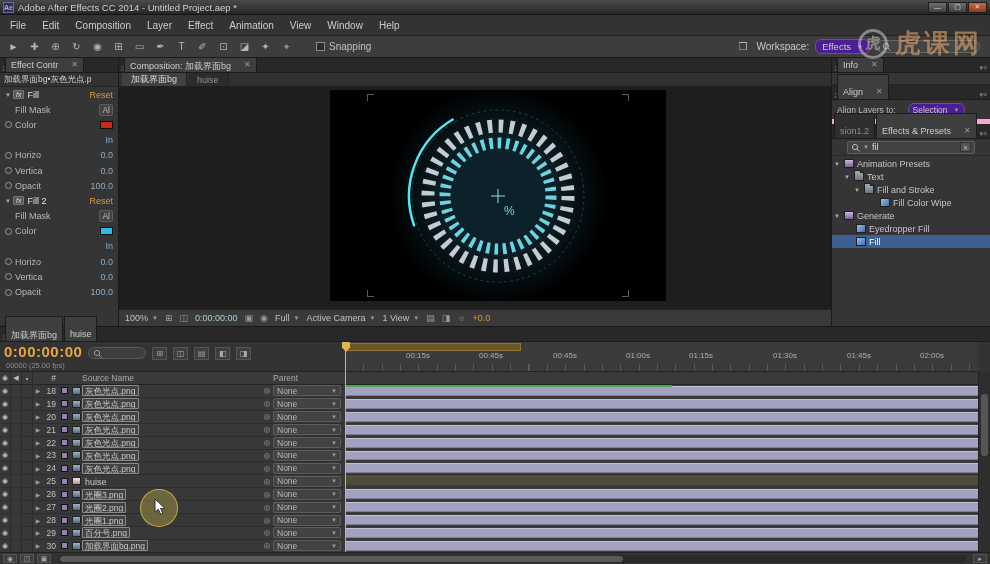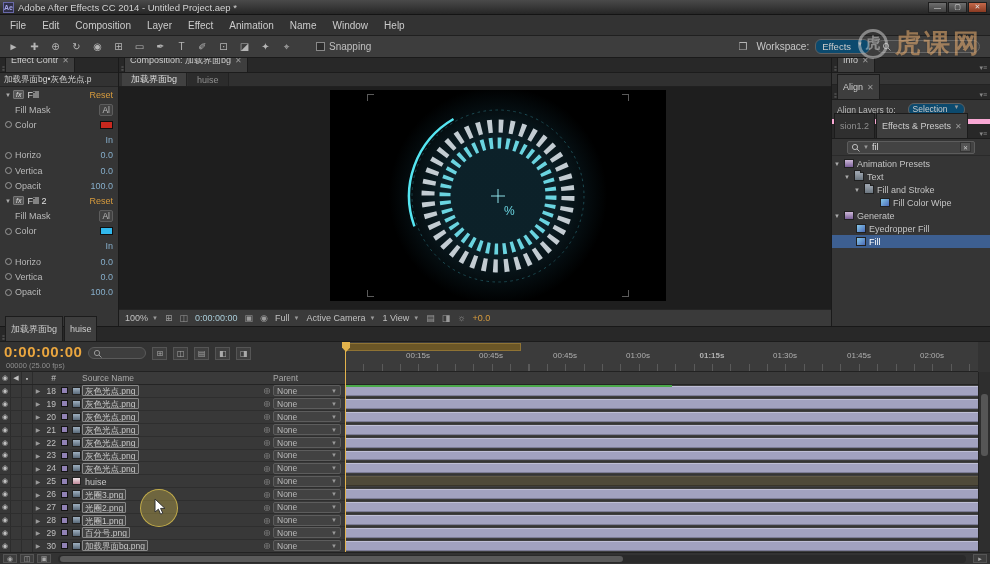--- a/index.html
+++ b/index.html
@@ -17,32 +17,32 @@
 
 #menubar{position:absolute;top:15px;left:0;right:0;height:21px;background:#333;border-bottom:1px solid #202020;display:flex;align-items:center;padding:0 2px;z-index:29}
 .mitem{padding:0 8px;font-size:10px;color:#ccc;height:100%;display:flex;align-items:center}
 
 
 #toolbar{position:absolute;top:36px;left:0;right:0;height:22px;background:#3d3d3d;border-bottom:1px solid #1a1a1a;display:flex;align-items:center;padding:0 6px;gap:6px;z-index:28}
 .tool{min-width:15px;height:16px;text-align:center;font-size:10px;color:#b5b5b5;display:flex;align-items:center;justify-content:center}
 #snapwrap{display:flex;align-items:center;gap:4px;margin-left:16px;color:#c0c0c0}
 .checkbox{width:9px;height:9px;border:1px solid #888;background:#2b2b2b}
 #wswrap{margin-left:auto;display:flex;align-items:center;gap:6px;margin-right:4px}
-.dropbox{background:#0c4a6e;border:1px solid #5f5f5f;border-radius:6px;padding:1px 6px;font-size:9.5px;color:#ccc;display:flex;gap:6px;}
+.dropbox{background:#4c1d95;border:1px solid #5f5f5f;border-radius:6px;padding:1px 6px;font-size:9.5px;color:#ccc;display:flex;gap:6px;align-items:center}
 .darr{font-size:6px;color:#999}
 #searchhelp{width:104px;height:13px;border:1px solid #666;border-radius:7px;background:#454545;display:flex;align-items:center;gap:4px;padding:0 5px;color:#999}
 
 
 #watermark{position:absolute;top:26px;right:8px;z-index:50;display:flex;align-items:center;gap:7px;opacity:.5;pointer-events:none}
 .wlogo{width:30px;height:30px;border:3px solid #d8d8d8;border-radius:50%;color:#d8d8d8;font-size:15px;font-weight:bold;display:flex;align-items:center;justify-content:center}
 .wtext{font-size:26px;font-weight:bold;color:#fdba74;letter-spacing:3px;text-shadow:0 0 2px rgba(0,0,0,.4)}
 
 
 .panel-tabs{height:15px;background:#282828;display:flex;align-items:flex-end;gap:1px;border-bottom:1px solid #1c1c1c;padding-left:2px}
-.ptab{height:14px;background:#3e3e3e;color:#ccc;font-size:9px;display:flex;align-items:center;gap:4px;padding:12px 5px;border:1px solid #1c1c1c;border-bottom:none;white-space:nowrap}
+.ptab{height:14px;background:#3e3e3e;color:#ccc;font-size:9px;display:flex;gap:13px;padding:12px 5px;border:1px solid #1c1c1c;border-bottom:none;white-space:nowrap}
 .ptab.inactive{background:#2f2f2f;color:#8f8f8f}
 .grip{color:#6e6e6e;font-size:7px;letter-spacing:-1px}
 .closex{color:#999;font-size:8px}
 .phead-icons{margin-left:auto;color:#888;font-size:7px;padding-right:3px}
 
 
 #fxpanel{position:absolute;left:0;top:58px;width:119px;height:268px;background:#353535;border-right:1px solid #1a1a1a;overflow:hidden}
 #fxbreadcrumb{height:14px;border-bottom:1px solid #242424;display:flex;align-items:center;padding:0 4px;font-size:8.5px;color:#d2d2d2;white-space:nowrap;overflow:hidden;background:#323232}
 .fxrow{height:15.2px;display:flex;align-items:center;padding:0 5px;font-size:9px;color:#b8b8b8;white-space:nowrap;overflow:hidden}
 .fxrow .tri{font-size:6px;color:#aaa;width:8px;flex:0 0 auto}
@@ -162,21 +162,21 @@
     <span class="mitem">Edit</span>
 
     <span class="mitem">Composition</span>
 
     <span class="mitem">Layer</span>
 
     <span class="mitem">Effect</span>
 
     <span class="mitem">Animation</span>
 
-    <span class="mitem">Name</span>
+    <span class="mitem">View</span>
 
     <span class="mitem">Window</span>
 
     <span class="mitem">Help</span>
 
 </div>
 
 <div id="toolbar">
 
     <span class="tool">►</span>
@@ -522,21 +522,21 @@
       <span id="workarea"></span>
 
         <span class="rlabel" style="left: 73px;">00:15s</span>
 
         <span class="rlabel" style="left: 146px;">00:45s</span>
 
         <span class="rlabel" style="left: 220px;">00:45s</span>
 
         <span class="rlabel" style="left: 293px;">01:00s</span>
 
-        <span class="rlabel" style="left: 367px; font-weight: bold;">01:15s</span>
+        <span class="rlabel" style="left: 356px;">01:15s</span>
 
         <span class="rlabel" style="left: 440px;">01:30s</span>
 
         <span class="rlabel" style="left: 514px;">01:45s</span>
 
         <span class="rlabel" style="left: 587px;">02:00s</span>
 
     </div>
 
     <div id="tlhdr">

